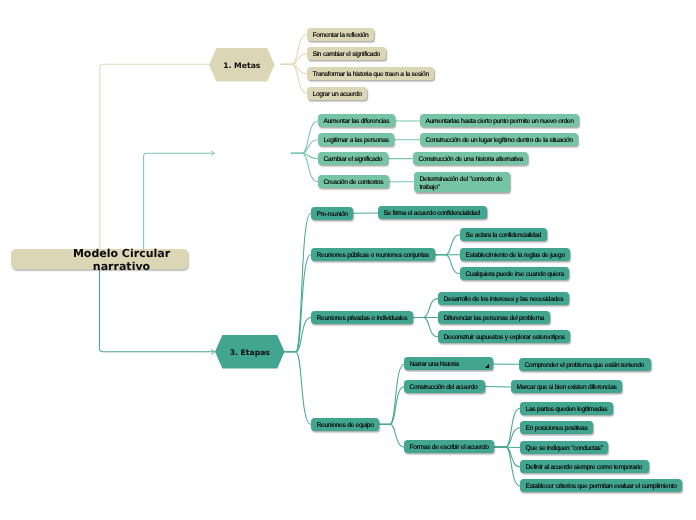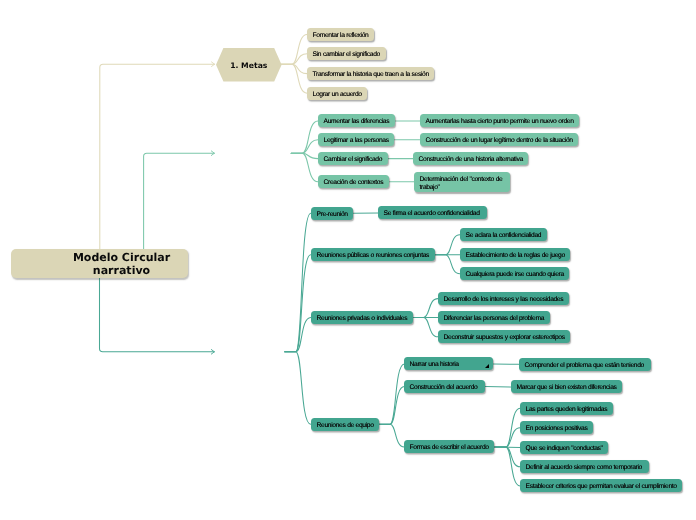--- a/index.html
+++ b/index.html
@@ -74,30 +74,36 @@
       <path d="M 378.96875 424.3 L 389.96875 424.3 C 396.59274999999997 424.3, 394.28875 386.5, 404.36875 386.5" fill="none" stroke="#4aa894" stroke-width="1.05" stroke-linecap="round" stroke-linejoin="round"></path>
       <path d="M 494.69374999999997 447 L 505.69374999999997 447 C 512.3177499999999 447, 510.01374999999996 408.3, 520.09375 408.3" fill="none" stroke="#4aa894" stroke-width="1.05" stroke-linecap="round" stroke-linejoin="round"></path>
       <path d="M 494.69374999999997 447 L 505.69374999999997 447 C 512.3177499999999 447, 510.01374999999996 427.8, 520.09375 427.8" fill="none" stroke="#4aa894" stroke-width="1.05" stroke-linecap="round" stroke-linejoin="round"></path>
       <path d="M 494.69374999999997 447 L 520.09375 447.4" fill="none" stroke="#4aa894" stroke-width="1.05" stroke-linecap="round" stroke-linejoin="round"></path>
       <path d="M 494.69374999999997 447 L 505.69374999999997 447 C 512.3177499999999 447, 510.01374999999996 466.8, 520.09375 466.8" fill="none" stroke="#4aa894" stroke-width="1.05" stroke-linecap="round" stroke-linejoin="round"></path>
       <path d="M 494.69374999999997 447 L 505.69374999999997 447 C 512.3177499999999 447, 510.01374999999996 485.9, 520.09375 485.9" fill="none" stroke="#4aa894" stroke-width="1.05" stroke-linecap="round" stroke-linejoin="round"></path>
       <path d="M 378.96875 424.3 L 389.96875 424.3 C 396.59274999999997 424.3, 394.28875 447, 404.36875 447" fill="none" stroke="#4aa894" stroke-width="1.05" stroke-linecap="round" stroke-linejoin="round"></path>
       <path d="M 284.79999999999995 351.8 L 295.79999999999995 351.8 C 302.7 351.8, 300.29999999999995 424.3, 310.8 424.3" fill="none" stroke="#4aa894" stroke-width="1.05" stroke-linecap="round" stroke-linejoin="round"></path>
     </svg>
 
-  <div class="node root" style="left: 11px; top: 249.2px; width: 177px; height: 29px; padding-left: 44px;">
+  <div class="node root" style="left: 11px; top: 249.2px; width: 177px; height: 20px; padding-left: 44px;">
     <span class="txt">Modelo Circular narrativo</span>
   </div>
 
-  <div class="node hex beige-hex" style="left: 216px; top: 47.5px; width: 65.6px; height: 33.4px; justify-content: center;">
+  <div class="node hex beige-hex" style="left: 209px; top: 47.5px; width: 65.6px; height: 33.4px; justify-content: center;">
     <svg class="hexbg" preserveAspectRatio="none" viewBox="0 0 65.6 33.4">
         <polygon points="0,16.7 7.4,0 58.199999999999996,0 65.6,16.7 58.199999999999996,33.4 7.4,33.4" fill="#dbd6b6"></polygon>
       </svg>
     <span class="txt">1. Metas</span>
   </div>
+  <div class="node hex teal2-hex" style="left: 215.2px; top: 335px; width: 69.6px; height: 33.6px; justify-content: center;">
+    <svg class="hexbg" preserveAspectRatio="none" viewBox="0 0 69.6 33.6">
+        <polygon points="0,16.8 7.4,0 62.199999999999996,0 69.6,16.8 62.199999999999996,33.6 7.4,33.6" fill="#42a58f"></polygon>
+      </svg>
+    <span class="txt">3. Etapas</span>
+  </div>
 
   <div class="node leaf beige" style="left: 307.1px; top: 27.85px; width: 67.075px; height: 13.1px;">
       <span class="txt">Fomentar la reflexión</span>
     </div>
   <div class="node leaf beige" style="left: 307.1px; top: 47.25px; width: 78.5438px; height: 13.1px;">
       <span class="txt">Sin cambiar el significado</span>
     </div>
   <div class="node leaf beige" style="left: 307.1px; top: 67.05px; width: 127.45px; height: 13.1px;">
       <span class="txt">Transformar la historia que traen a la sesión</span>
     </div>

